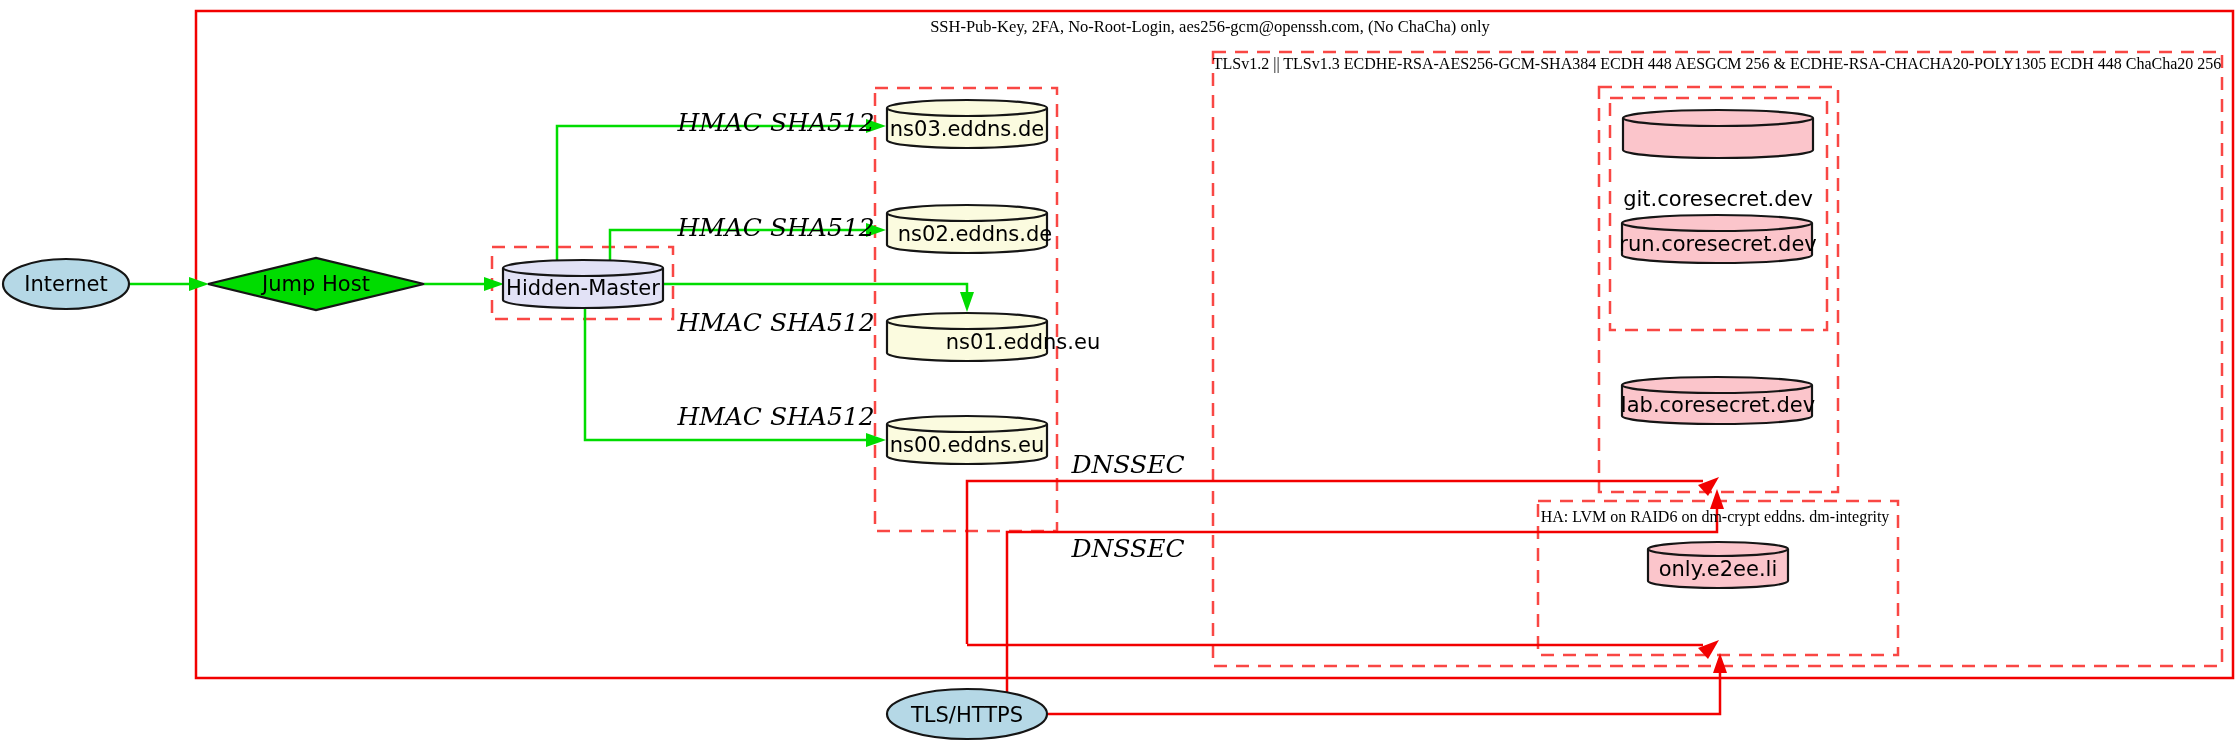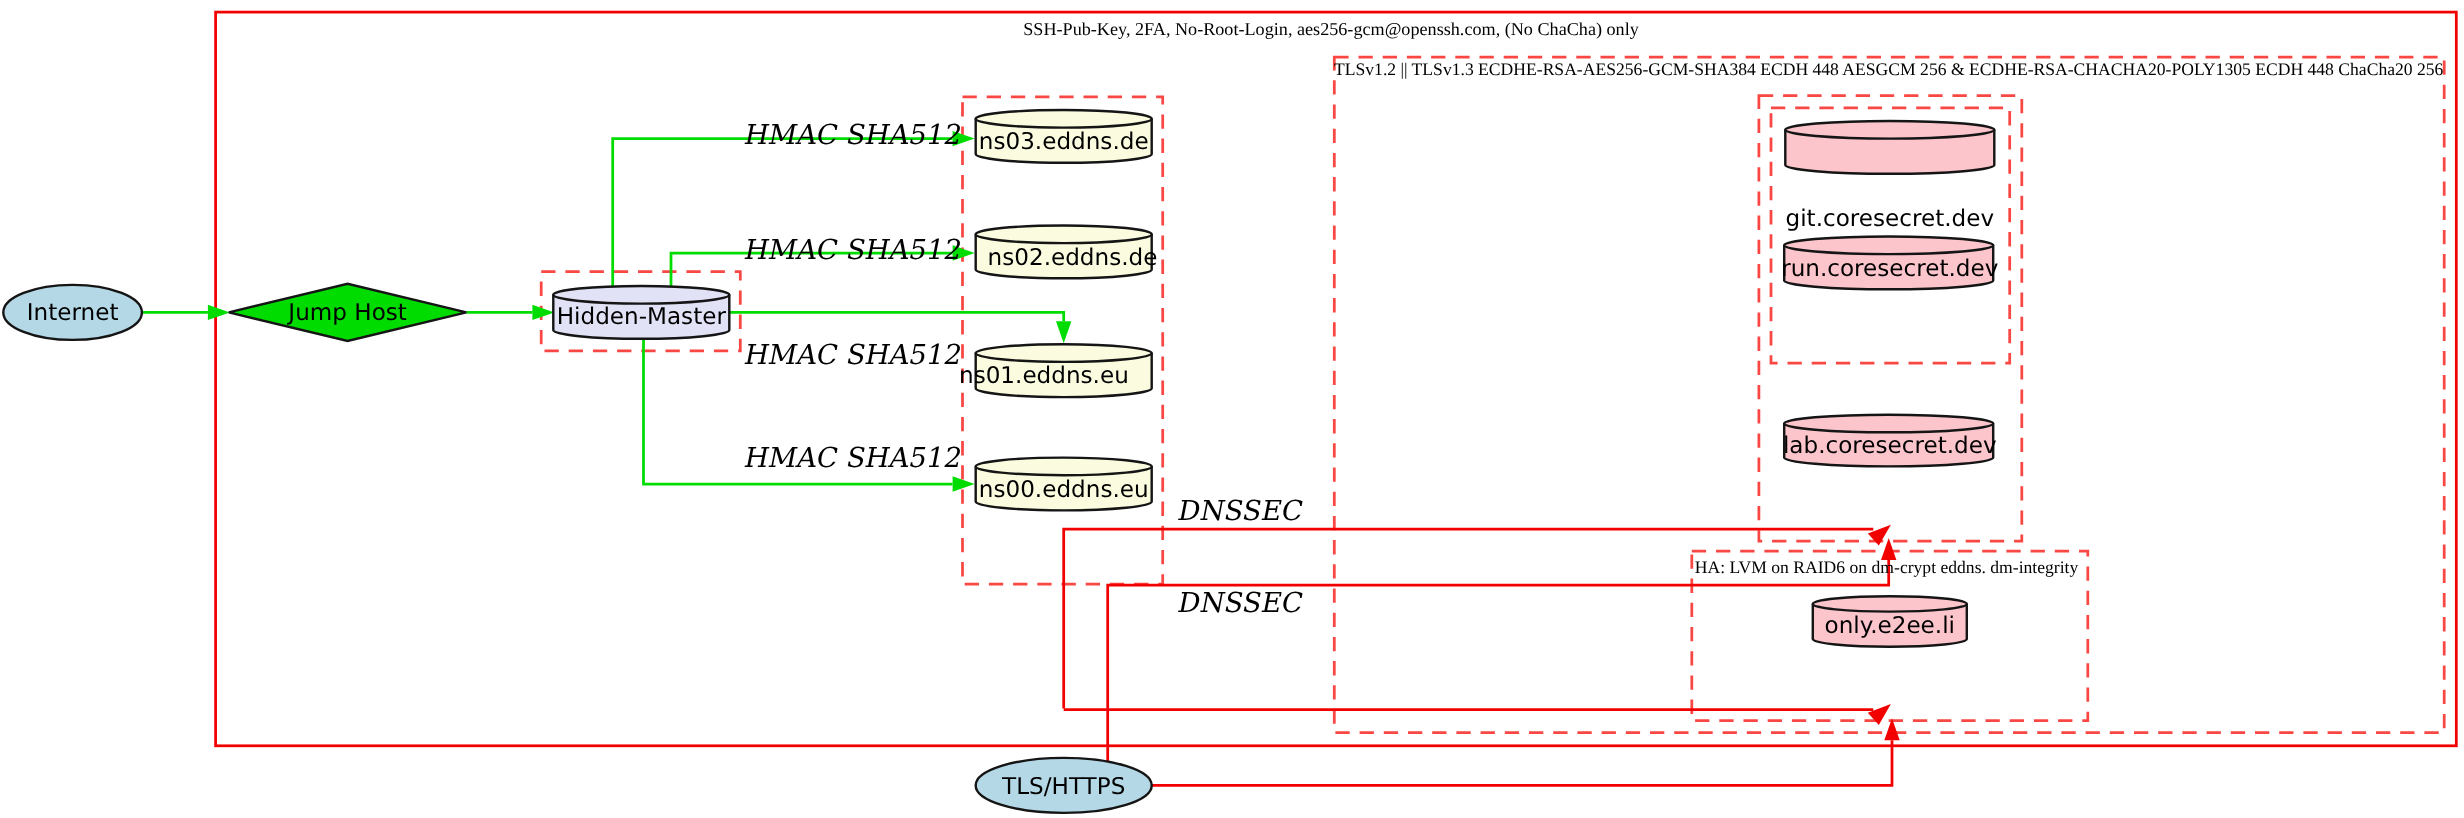--- a/index.html
+++ b/index.html
@@ -93,21 +93,21 @@
 
   <div class="lbl title title-lg" style="left:1210px;top:27px;">SSH-Pub-Key, 2FA, No-Root-Login, aes256-gcm@openssh.com, (No ChaCha) only</div>
   <div class="lbl title" style="left:1717px;top:64px;">TLSv1.2 || TLSv1.3 ECDHE-RSA-AES256-GCM-SHA384 ECDH 448 AESGCM 256 &amp; ECDHE-RSA-CHACHA20-POLY1305 ECDH 448 ChaCha20 256</div>
   <div class="lbl title" style="left:1715px;top:517px;">HA: LVM on RAID6 on dm-crypt eddns. dm-integrity</div>
 
   <div class="lbl" style="left:66px;top:284px;">Internet</div>
   <div class="lbl" style="left:316px;top:284px;">Jump Host</div>
   <div class="lbl" style="left:583px;top:288px;">Hidden-Master</div>
   <div class="lbl" style="left:967px;top:129px;">ns03.eddns.de</div>
   <div class="lbl" style="left:967px;top:234px;padding-left:16px;">ns02.eddns.de</div>
-  <div class="lbl" style="left:949px;top:342px;">ns01.eddns.eu</div>
+  <div class="lbl" style="left:1023px;top:342px;">ns01.eddns.eu</div>
   <div class="lbl" style="left:967px;top:445px;">ns00.eddns.eu</div>
   <div class="lbl" style="left:1718px;top:151px;margin-top:48px;">git.coresecret.dev</div>
   <div class="lbl" style="left:1718px;top:244px;">run.coresecret.dev</div>
   <div class="lbl" style="left:1718px;top:405px;">lab.coresecret.dev</div>
   <div class="lbl" style="left:1718px;top:569px;">only.e2ee.li</div>
   <div class="lbl" style="left:967px;top:715px;">TLS/HTTPS</div>
 
   <div class="lbl ser" style="left:776px;top:122px;">HMAC SHA512</div>
   <div class="lbl ser" style="left:776px;top:227px;">HMAC SHA512</div>
   <div class="lbl ser" style="left:776px;top:322px;">HMAC SHA512</div>

